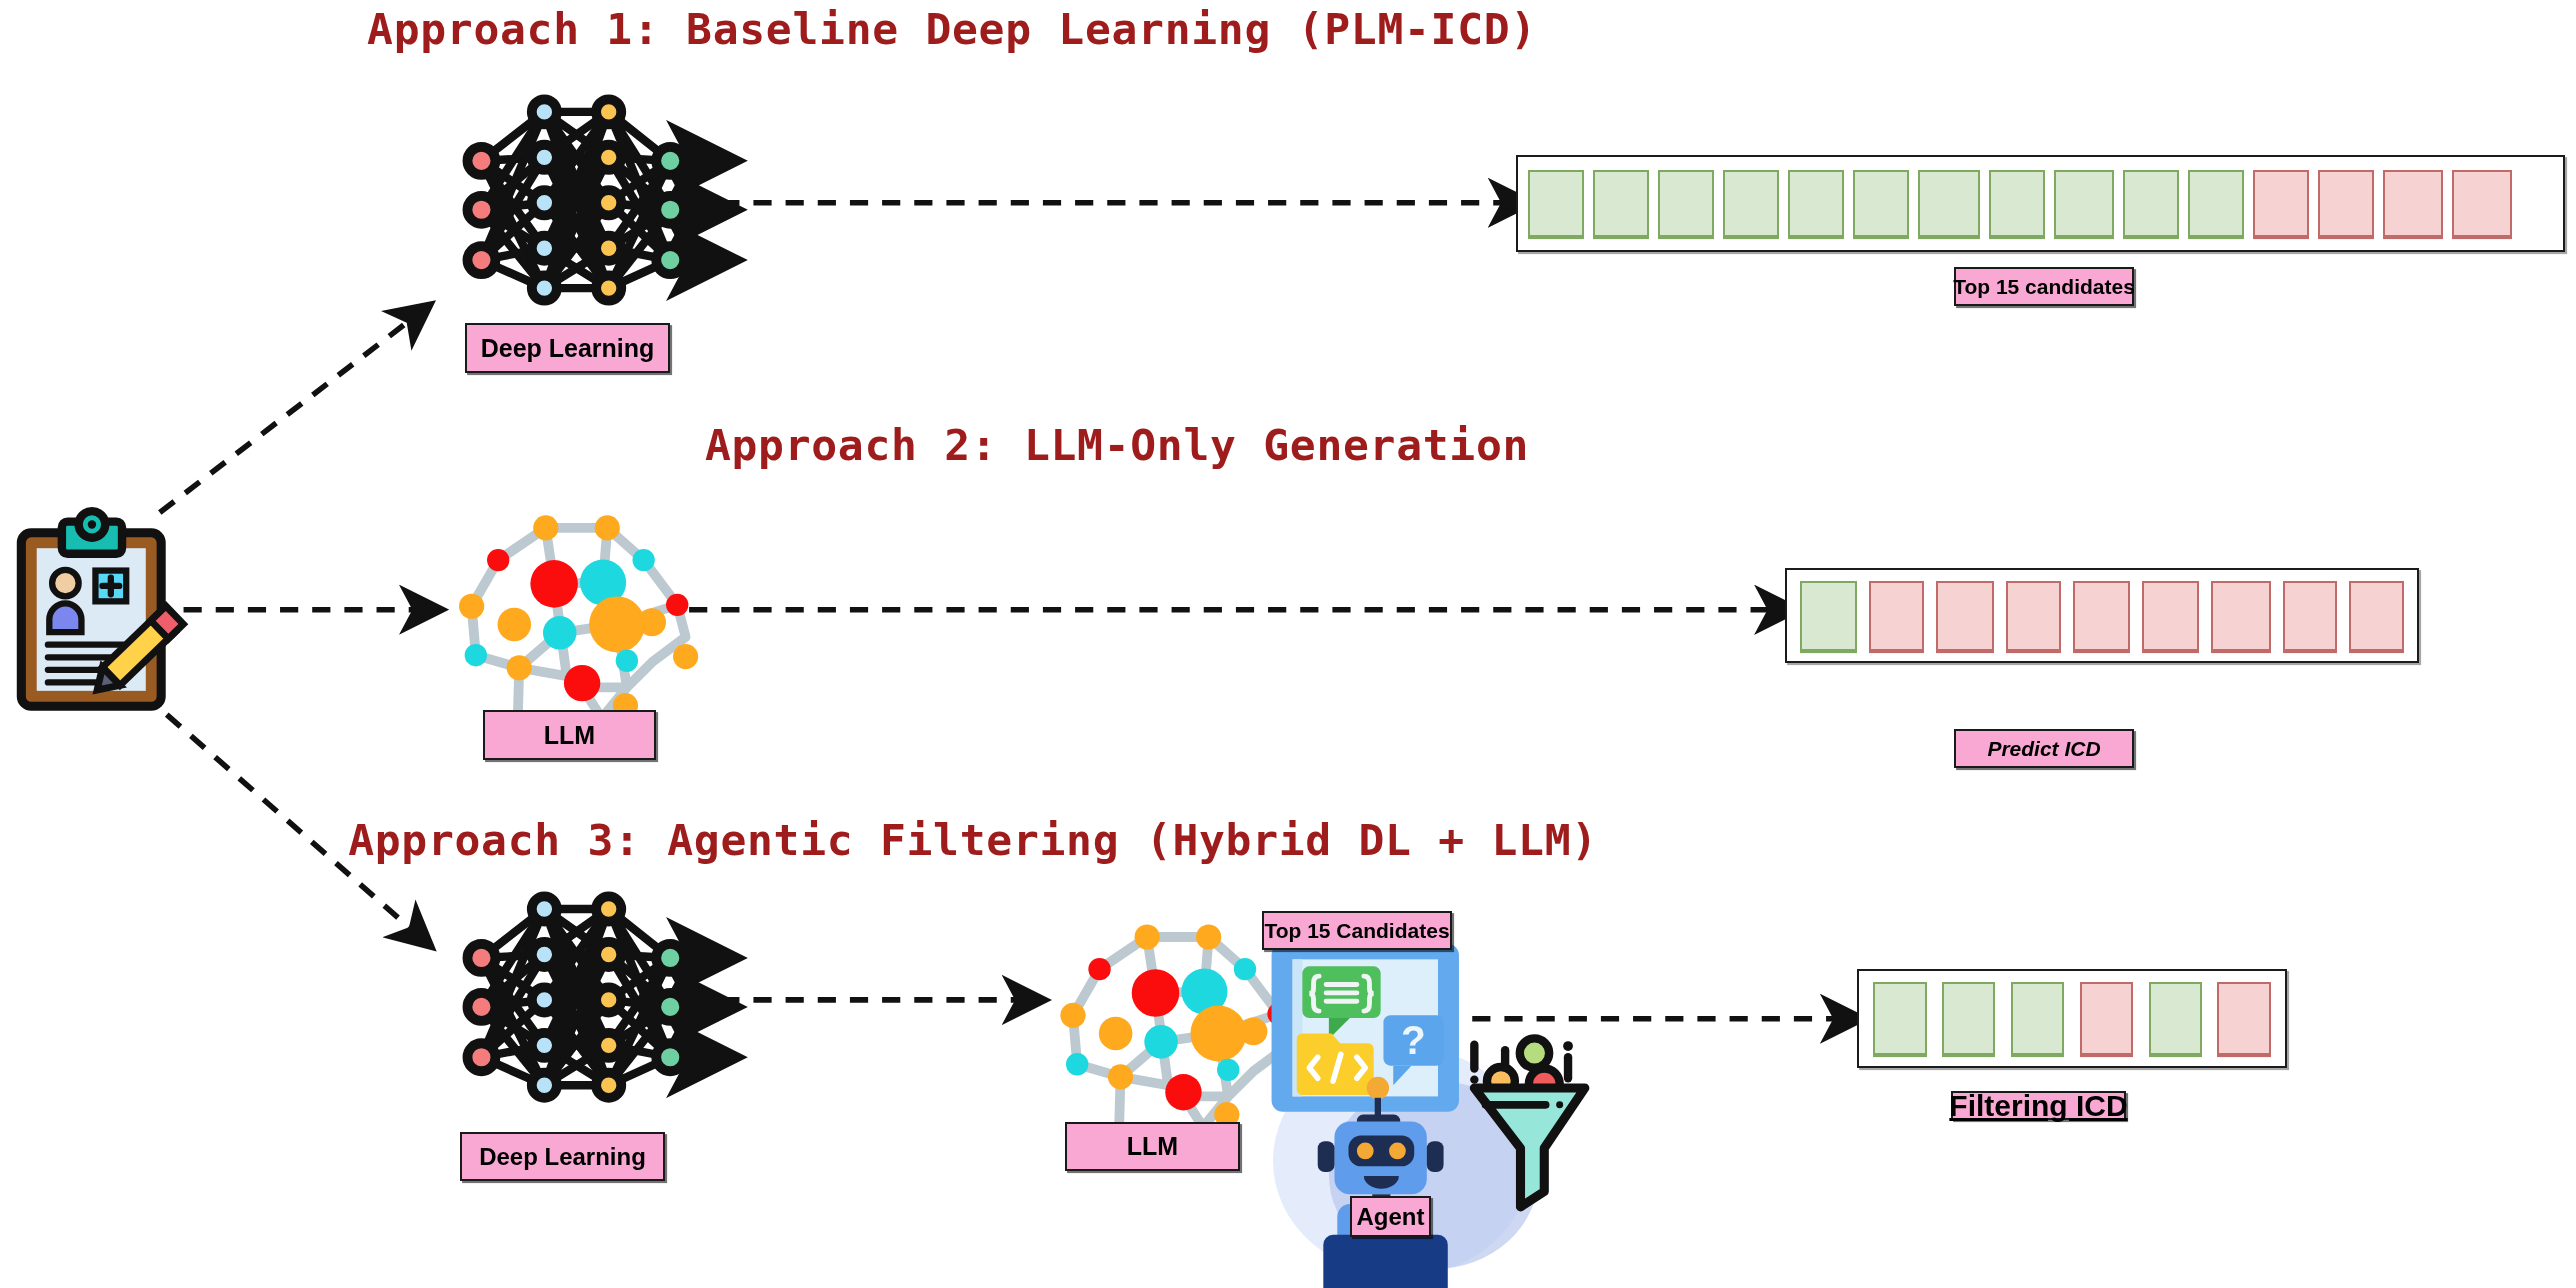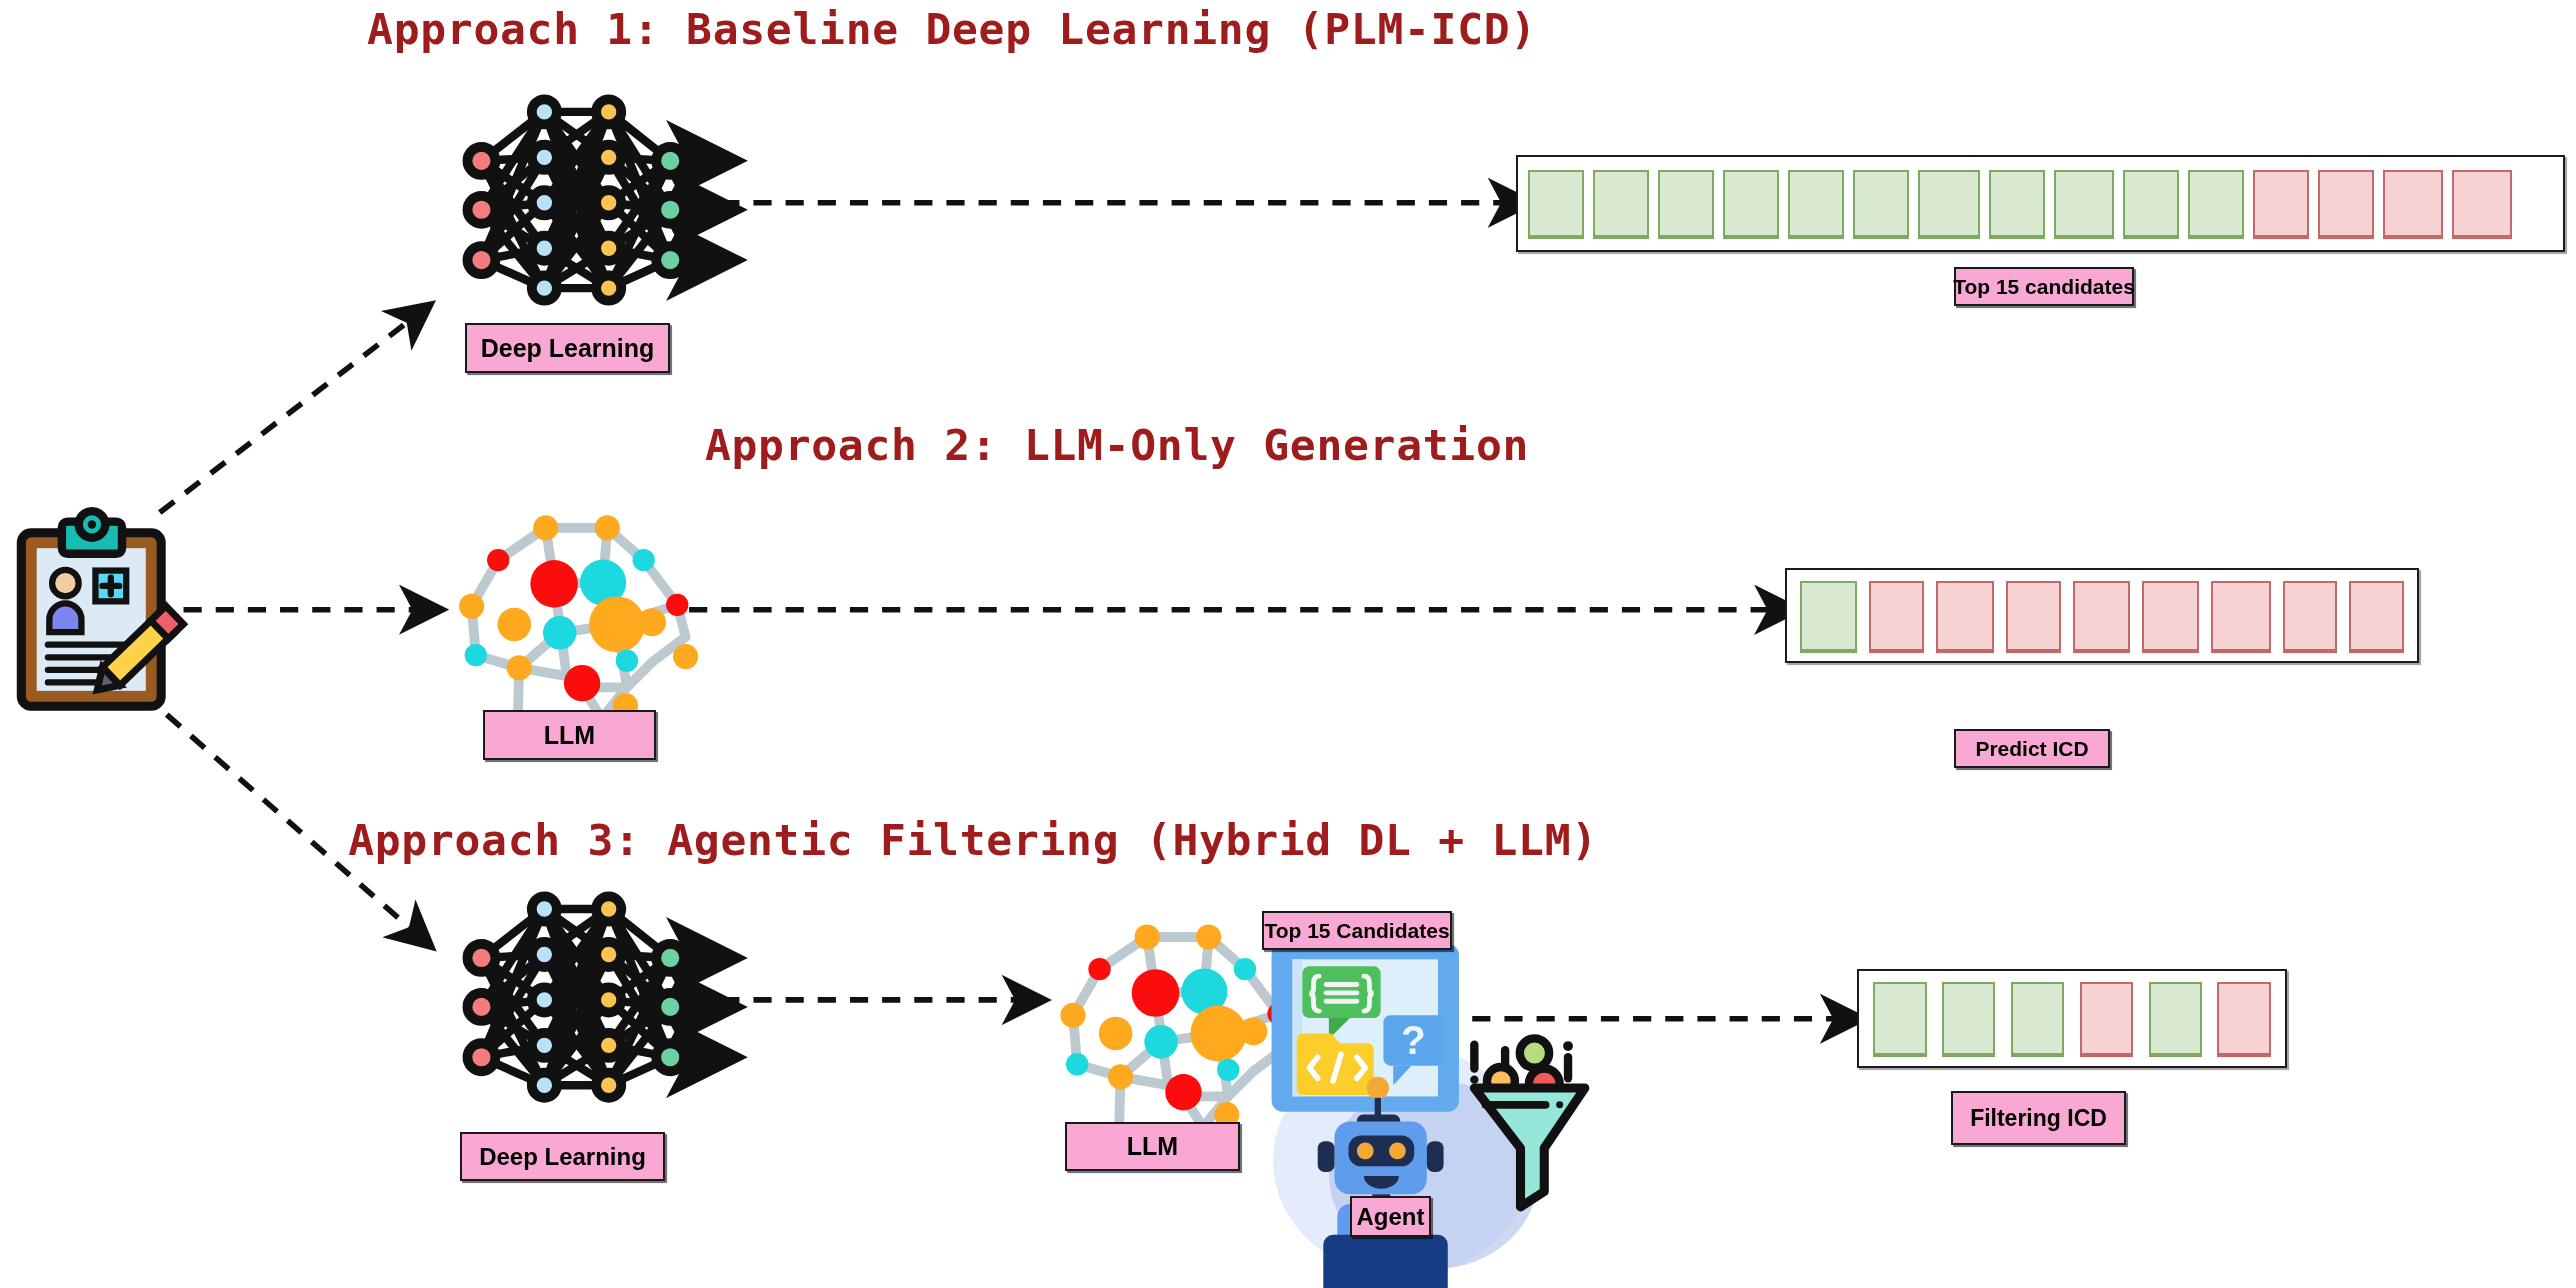--- a/index.html
+++ b/index.html
@@ -377,35 +377,35 @@
     <div class="cell red" style="width:57px;height:70px;"></div>
     <div class="cell red" style="width:60px;height:70px;"></div>
     <div class="cell red" style="width:57px;height:70px;"></div>
     <div class="cell red" style="width:59px;height:70px;"></div>
     <div class="cell red" style="width:59px;height:70px;"></div>
     <div class="cell red" style="width:62px;height:70px;"></div>
     <div class="cell red" style="width:57px;height:70px;"></div>
     <div class="cell red" style="width:57px;height:70px;"></div>
   </div>
 
-  <div class="amber-label" style="left:1954px; top:729px; width:156px; height:39px; font-size:21px;">Predict ICD</div>
+  <div class="amber-label" style="left:1954px; top:729px; width:180px; height:39px; font-size:21px;font-style:italic;">Predict ICD</div>
 
   <div class="amber-label" style="left:460px; top:1132px; width:205px; height:49px; font-size:24px;">Deep Learning</div>
 
   <div class="amber-label" style="left:1065px; top:1122px; width:175px; height:49px; font-size:25px;">LLM</div>
 
   <div class="amber-label" style="left:1262px; top:911px; width:190px; height:39px; font-size:21px;">Top 15 Candidates</div>
 
   <div class="amber-label" style="left:1350px; top:1196px; width:81px; height:41px; font-size:24px;">Agent</div>
 
   <div class="strip" style="left:1857px; top:969px; width:430px; height:99px; padding:0 14px; gap:15.4px;">
     <div class="cell green" style="width:55px;height:73px;"></div>
     <div class="cell green" style="width:55px;height:73px;"></div>
     <div class="cell green" style="width:55px;height:73px;"></div>
     <div class="cell red" style="width:55px;height:73px;"></div>
     <div class="cell green" style="width:55px;height:73px;"></div>
     <div class="cell red" style="width:55px;height:73px;"></div>
   </div>
 
-  <div class="amber-label" style="left:1951px; top:1091px; width:175px; height:54px; font-size:23px;">Filtering ICD</div>
+  <div class="amber-label" style="left:1951px; top:1091px; width:175px; height:29px; font-size:30px;text-decoration:underline;">Filtering ICD</div>
 
 </div>
 
 
 </body></html>

